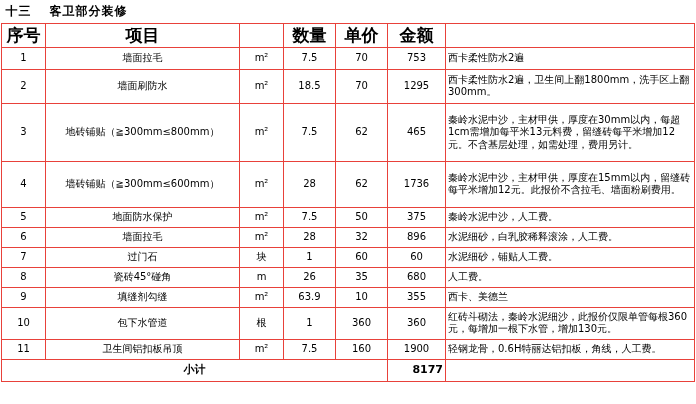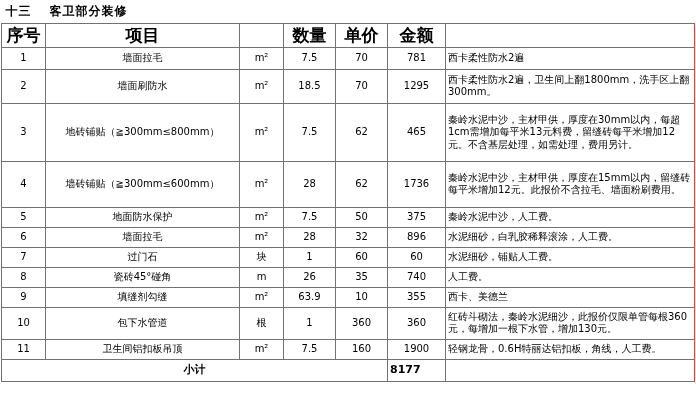--- a/index.html
+++ b/index.html
@@ -77,21 +77,21 @@
     vertical-align: middle;
     padding: 1px 3px;
   }
   tr.total-row td {
     height: 22px;
     font-weight: bold;
     font-size: 11px;
     text-align: center;
   }
   tr.total-row td.total-label { text-align: center; margin-top: 23px; }
-  tr.total-row td.total-value { text-align: left; }
+  tr.total-row td.total-value { text-align: right; }
   .blank-note { }
 </style>
 </head>
 <body>
 
 <div class="sheet">
   <table class="budget">
     <colgroup>
       <col style="width:44px">
       <col style="width:194px">
@@ -115,21 +115,21 @@
         <td class="c-amount">金额</td>
         <td class="c-note"></td>
       </tr>
 
       <tr style="height:22px">
         <td class="c-seq">1</td>
         <td class="c-item">墙面拉毛</td>
         <td class="c-unit">m²</td>
         <td class="c-qty num-r">7.5</td>
         <td class="c-price num-r">70</td>
-        <td class="c-amount num-r">781</td>
+        <td class="c-amount num-r">753</td>
         <td class="note-cell">西卡柔性防水2遍</td>
       </tr>
 
       <tr style="height:34px">
         <td class="c-seq">2</td>
         <td class="c-item">墙面刷防水</td>
         <td class="c-unit">m²</td>
         <td class="c-qty num-r">18.5</td>
         <td class="c-price num-r">70</td>
         <td class="c-amount num-r">1295</td>
@@ -185,21 +185,21 @@
         <td class="c-amount num-r">60</td>
         <td class="note-cell">水泥细砂，铺贴人工费。</td>
       </tr>
 
       <tr style="height:20px">
         <td class="c-seq">8</td>
         <td class="c-item">瓷砖45°碰角</td>
         <td class="c-unit">m</td>
         <td class="c-qty num-r">26</td>
         <td class="c-price num-r">35</td>
-        <td class="c-amount num-r">740</td>
+        <td class="c-amount num-r">680</td>
         <td class="note-cell">人工费。</td>
       </tr>
 
       <tr style="height:20px">
         <td class="c-seq">9</td>
         <td class="c-item">填缝剂勾缝</td>
         <td class="c-unit">m²</td>
         <td class="c-qty num-r">63.9</td>
         <td class="c-price num-r">10</td>
         <td class="c-amount num-r">355</td>

